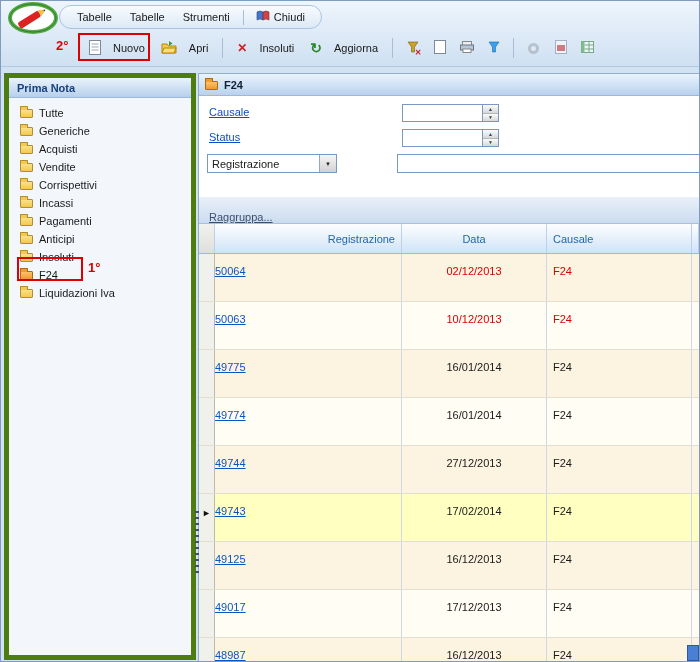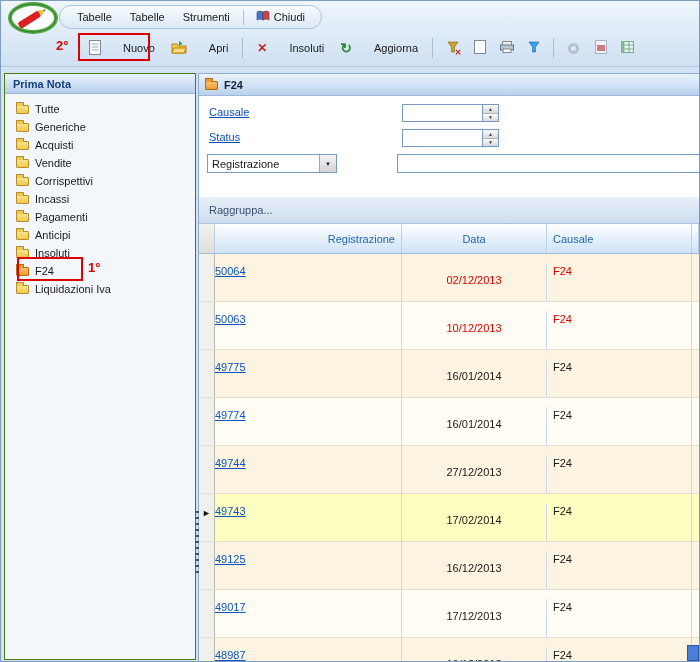--- a/index.html
+++ b/index.html
@@ -12,33 +12,33 @@
             background:linear-gradient(#eef5fc,#cfe0f2); border-bottom:1px solid #b5c9e0; }
   .logo { position:absolute; left:7px; top:1px; }
   .menubar { position:absolute; left:58px; top:4px; height:24px; display:flex; align-items:center;
              padding:0 8px; background:linear-gradient(#f8fbfe,#dce9f6);
              border:1px solid #a9c4e2; border-radius:12px; }
   .menu-item { padding:3px 9px; cursor:default; }
   .vsep { width:1px; height:15px; background:#a9bdd6; margin:0 4px; }
   .chiudi { display:flex; align-items:center; gap:4px; padding:3px 8px; }
 
   .toolbar { position:absolute; left:80px; top:33px; height:28px; display:flex; align-items:center; }
-  .tbtn { display:flex; align-items:center; gap:22px; padding:5px 8px; border-radius:2px; }
+  .tbtn { display:flex; align-items:center; gap:12px; padding:5px 8px; border-radius:2px; }
   .toolbar .vsep { height:20px; margin:0 6px; }
   .ibtn { width:27px; height:24px; display:flex; align-items:center; justify-content:center; }
   .disabled { opacity:.55; }
   .xglyph { color:#cc2222; font-weight:bold; font-size:12px; }
   .refreshglyph { color:#2a8a2a; font-weight:bold; font-size:14px; line-height:12px; }
   .ring { width:11px; height:11px; border:3px solid #9aa4ae; border-radius:50%; background:#e8edf2; }
   .funnel-x { position:relative; }
   .funnel-x .fx { position:absolute; right:-3px; bottom:-2px; color:#cc2222; font-size:8px; font-weight:bold; }
 
   
   .sidebar { position:absolute; left:3px; top:72px; width:192px; bottom:1px;
-             background:#f3f7fc; border:1px solid #4d7c0f; }
+             background:#f3f7fc; border:5px solid #4d7c0f; }
   .sidebar-header { height:20px; background:linear-gradient(#eaf3fc,#b7cfec);
                     border-bottom:1px solid #9db8d8; color:#17407e; font-weight:bold;
                     display:flex; align-items:center; padding-left:8px; }
   .sidebar-list { padding-top:6px; }
   .snav { display:flex; align-items:center; gap:6px; height:18px; padding-left:11px; cursor:default; }
   .folder { position:relative; width:13px; height:9px; flex:none;
             background:linear-gradient(#fbe28a,#f3c84e); border:1px solid #b28f2c;
             border-radius:1px; margin-top:1px; }
   .folder::before { content:""; position:absolute; left:-1px; top:-4px; width:6px; height:3px;
             background:#f3c84e; border:1px solid #b28f2c; border-bottom:none; border-radius:1px 1px 0 0; }
@@ -66,41 +66,41 @@
            border:1px solid #7a99c0; background:#fff; display:flex; align-items:center; }
   .combo .val { flex:1; padding-left:4px; }
   .combo .drop { width:17px; height:100%; background:linear-gradient(#f5f5f5,#d2d2d2);
                  border-left:1px solid #98a8ba; font-size:6px; color:#223;
                  display:flex; align-items:center; justify-content:center; }
   .wideinput { position:absolute; left:198px; top:58px; width:312px; height:19px;
                border:1px solid #7a99c0; background:#fff; font-size:11px; padding:0 3px; outline:none; }
 
   .groupbar { position:absolute; left:0; top:123px; right:0; height:27px;
               background:linear-gradient(#e9f0f9,#ccdcf0); border-bottom:1px solid #aac0dc;
-              display:flex; align-items:center; padding-left:10px; color:#3c4f6e; }
+              display:flex; align-items:flex-end; padding-left:10px; color:#3c4f6e;text-decoration:underline; }
 
   .thead { position:absolute; left:0; top:150px; right:0; height:30px; display:flex;
            background:linear-gradient(#fdfeff,#cfe3f7); border-bottom:1px solid #9fbbdc; color:#2268ae; }
   .thead .hc { border-right:1px solid #bcd0e8; display:flex; align-items:center; }
   .h-marker { width:16px; flex:none; background:linear-gradient(#f2f2ee,#dededa); border-right:1px solid #b9b9b0; }
   .h-reg { width:187px; flex:none; justify-content:flex-end; padding-right:6px; }
   .h-data { width:145px; flex:none; justify-content:center; }
   .h-caus { width:145px; flex:none; padding-left:6px; }
   .h-4 { flex:1; }
 
   .rows { position:absolute; left:0; top:180px; right:0; bottom:0; overflow:hidden; }
   .trow { display:flex; height:48px; border-bottom:1px solid #e2dfd2; cursor:default; }
   .trow:nth-child(odd) { background:#fcf4e0; }
   .trow:nth-child(even) { background:#fffdf4; }
   .trow.selected { background:#ffffc2; }
   .cell { border-right:1px solid #ccd8e8; padding-top:11px; overflow:hidden; }
   .c-marker { width:16px; flex:none; background:#f1f1ec; border-right:1px solid #b9b9b0;
               padding:0; display:flex; justify-content:center; }
   .c-reg { width:187px; flex:none; text-align:left; padding-right:6px; }
-  .c-data { width:145px; flex:none; text-align:center;margin-top:9px; }
+  .c-data { width:145px; flex:none; text-align:center; }
   .c-caus { width:145px; flex:none; padding-left:6px; }
   .c-4 { flex:1; border-right:none; }
   .reglink { color:#0a55c0; text-decoration:underline; cursor:pointer; }
   .trow.red .c-data, .trow.red .c-caus { color:#dd0000; }
   .marker-arrow { font-size:9px; margin-top:14px; color:#111; }
 
   .scrollcorner { position:absolute; right:0; bottom:0; width:12px; height:16px;
                   background:#4a7fd6; border:1px solid #2a5aa6; }
 
   

